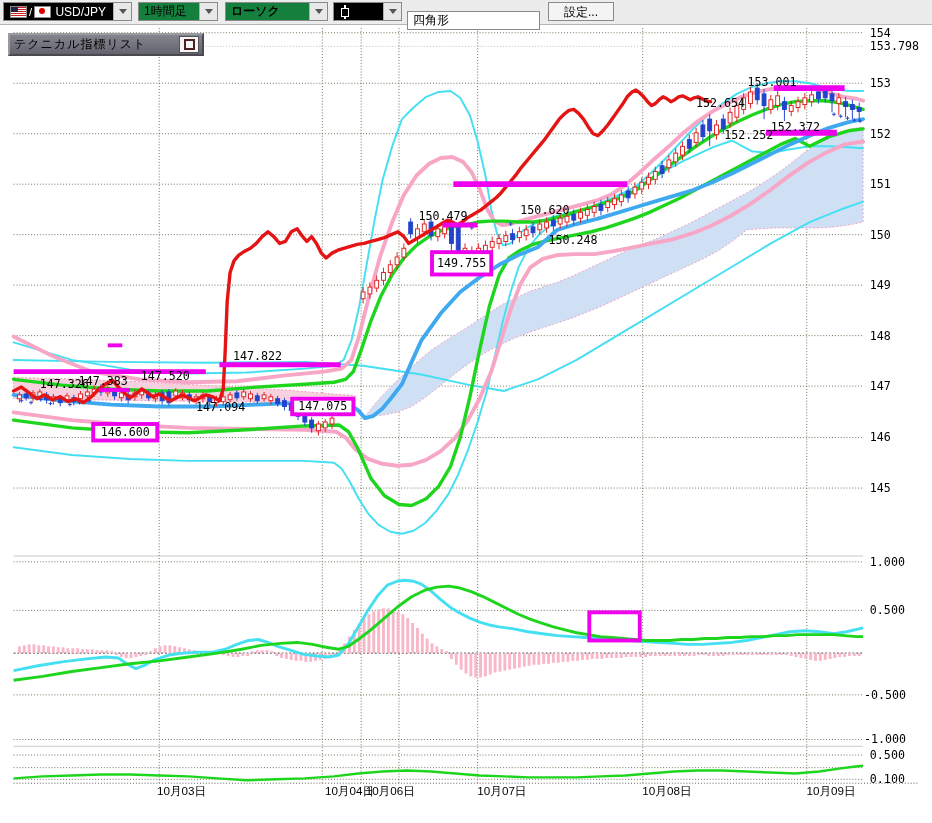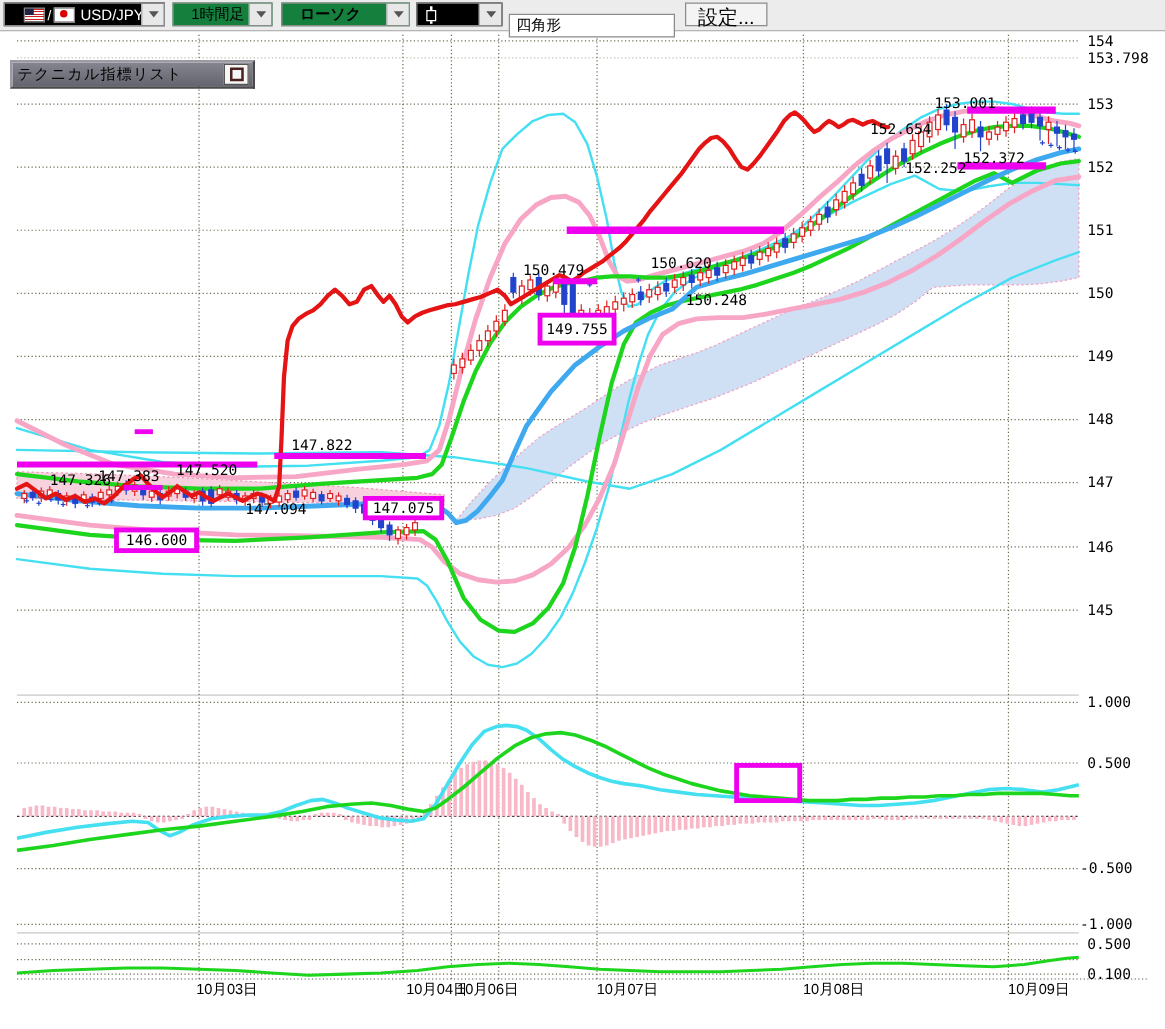--- a/index.html
+++ b/index.html
@@ -3,43 +3,43 @@
 <meta charset="utf-8">
 <style>
   html,body{margin:0;padding:0;background:#fff;width:932px;height:823px;overflow:hidden;
     font-family:"Liberation Sans",sans-serif;-webkit-font-smoothing:none;}
   .screen{position:relative;width:932px;height:823px;background:#fff;}
   
   .toolbar{position:absolute;left:0;top:0;width:932px;height:24px;background:#ececec;
     border-bottom:1px solid #b6b6b6;z-index:30;}
   .tb{position:absolute;top:2px;height:19px;box-sizing:border-box;font-size:12px;}
   .dd{border:1px solid #8a8a8a;background:#15803d;display:flex;align-items:center;}
-  .dd .lbl{padding-left:14px;flex:1;white-space:nowrap;overflow:hidden;}
+  .dd .lbl{padding-left:5px;flex:1;white-space:nowrap;overflow:hidden;}
   .chev{width:17px;height:100%;background:#e8e8e8;border-left:1px solid #b0b0b0;
     display:flex;align-items:center;justify-content:center;}
   .chev:after{content:"";width:0;height:0;border:4px solid transparent;border-top:5px solid #555;margin-top:4px;}
   .dd.dark{background:#000;color:#fff;}
   .dd.dark .chev{background:#e8e8e8;}
   .flag{display:inline-block;width:15px;height:10px;margin:0 1px;vertical-align:middle;position:relative;}
   .flag.us{background:repeating-linear-gradient(#c22 0 1px,#fff 1px 2px);border:1px solid #888;}
   .flag.us:before{content:"";position:absolute;left:0;top:0;width:7px;height:5px;background:#224;}
   .flag.jp{background:#fff;border:1px solid #888;}
   .flag.jp:before{content:"";position:absolute;left:4px;top:1px;width:6px;height:6px;border-radius:50%;background:#d00;}
   .slash{color:#fff;font-size:11px;margin:0 1px;}
   .txtfield{border:1px solid #8a8a8a;background:#fff;padding:0 5px;font-size:12px;
     font-family:"Liberation Sans",sans-serif;margin-top:9px;}
-  .btn{border:1px solid #8a8a8a;background:#f4f4f4;font-size:16px;text-align:center;
+  .btn{border:1px solid #8a8a8a;background:#f4f4f4;font-size:12px;text-align:center;
     font-family:"Liberation Sans",sans-serif;}
   .candleglyph{display:inline-block;width:10px;height:14px;position:relative;margin-left:6px;}
   .candleglyph:before{content:"";position:absolute;left:4px;top:0;width:2px;height:14px;background:#fff;}
   .candleglyph:after{content:"";position:absolute;left:1px;top:3px;width:6px;height:7px;border:1px solid #fff;background:#000;}
   
   .panelbar{position:absolute;left:8px;top:33px;width:196px;height:23px;z-index:25;
     background:linear-gradient(#85858f,#64646e);border:2px outset #9a9aa2;box-sizing:border-box;
-    display:flex;align-items:center;color:#000;font-size:12px;margin-top:15px;}
+    display:flex;align-items:center;color:#000;font-size:12px;}
   .panelbar .title{padding-left:4px;flex:1;letter-spacing:1px;}
   .panelbar .winbtn{width:18px;height:15px;background:#f6f6f6;border:1px solid #555;
     margin-right:3px;display:flex;align-items:center;justify-content:center;}
   .panelbar .winbtn .sq{width:7px;height:7px;border:2px solid #4a2020;}
   
   #chart{position:absolute;left:0;top:24px;}
   svg text{font-family:"DejaVu Sans Mono","Liberation Mono",monospace;}
   svg text.cjk{font-family:"Liberation Sans",sans-serif;}
 </style>
 </head>

